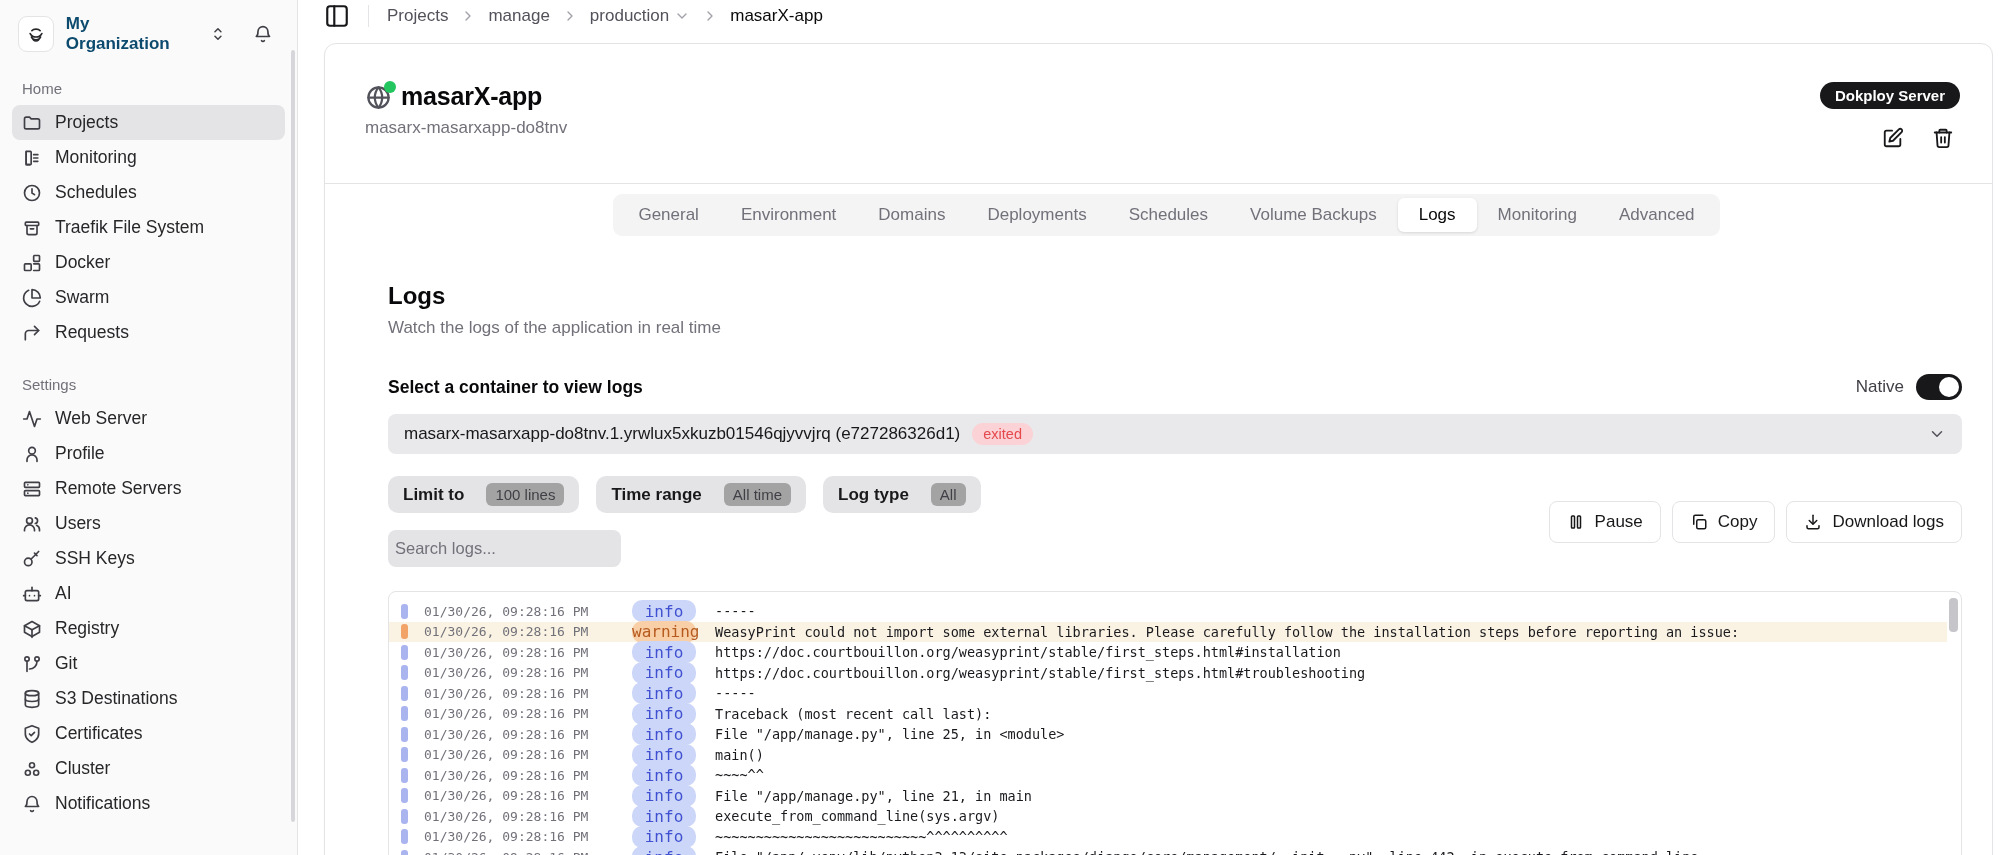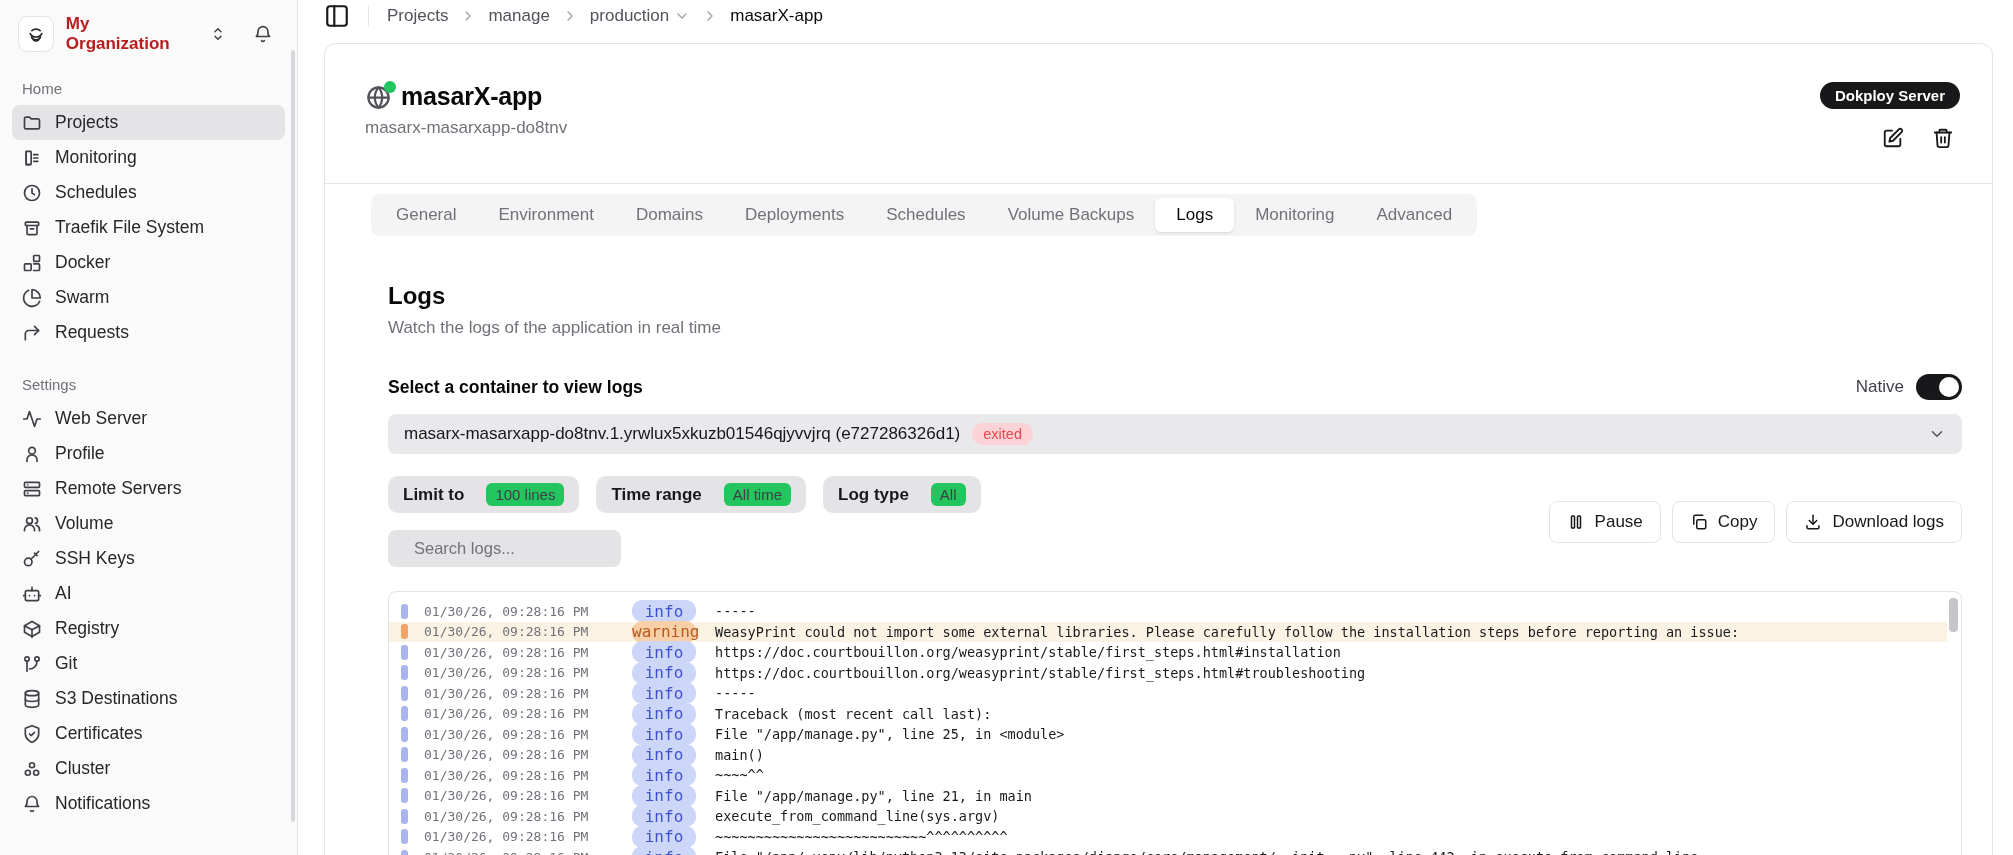--- a/index.html
+++ b/index.html
@@ -7,21 +7,21 @@
     font-family:"Liberation Sans", sans-serif; color:#18181b; }
   .app { display:flex; width:2013px; height:855px; }
 
   
   .sidebar { position:relative; width:298px; flex:0 0 298px; background:#fafafa;
     border-right:1px solid #e4e4e7; padding:8px 10px 0 10px; }
   .org-row { display:flex; align-items:center; gap:12px; padding:6px 8px; }
   .org-logo-box { width:36px; height:36px; border:1px solid #e4e4e7; border-radius:9px;
     background:#fff; display:flex; align-items:center; justify-content:center; }
   .org-logo-box svg { width:20px; height:20px; color:#27272a; }
-  .org-name { font-size:17px; font-weight:600; color:#b91c1c; }
+  .org-name { font-size:17px; font-weight:600; color:#0c4a6e; }
   .org-switch { margin-left:auto; width:18px; height:18px; color:#3f3f46; }
   .bell-btn { width:20px; height:20px; color:#3f3f46; margin-left:14px; margin-right:6px; }
   .org-switch svg, .bell-btn svg { width:100%; height:100%; }
   .nav { padding:4px 2px 0 2px; }
   .nav-label { font-size:15px; color:#71717a; margin:16px 0 8px 10px; }
   .nav-label.second { margin-top:26px; }
   .nav-item { display:flex; align-items:center; gap:13px; padding:7px 10px; border-radius:8px;
     font-size:17.5px; color:#27272a; cursor:pointer; }
   .nav-item.active { background:#e4e4e7; }
   .nav-item .icon { width:20px; height:20px; flex:0 0 20px; color:#3f3f46; }
@@ -54,21 +54,21 @@
   .app-subtitle { font-size:17px; color:#71717a; margin-top:7px; }
   .header-right { display:flex; flex-direction:column; align-items:flex-end; gap:18px; padding-right:2px; }
   .server-badge { background:#18181b; color:#fff; font-size:15px; font-weight:600;
     padding:5px 15px; border-radius:999px; }
   .header-icons { display:flex; gap:28px; padding-right:6px; }
   .icon-btn { width:22px; height:22px; color:#18181b; cursor:pointer; }
   .icon-btn svg { width:100%; height:100%; }
   .card-divider { border:none; border-top:1px solid #e4e4e7; margin-top:34px; }
 
   
-  .tabs-wrap { padding:10px 30px 0 46px; }
+  .tabs-wrap { padding:10px 30px 0 46px;text-align:center; }
   .tabs { display:inline-flex; align-items:center; background:#f4f4f5; border-radius:9px; padding:4px; }
   .tab { font-size:17px; font-weight:500; color:#71717a; padding:7px 21px; border-radius:6px;
     cursor:pointer; white-space:nowrap; }
   .tab.active { background:#fff; color:#09090b; box-shadow:0 1px 3px rgba(0,0,0,.12); }
 
   
   .logs-section { padding:46px 30px 0 63px; }
   .logs-title { font-size:24px; font-weight:700; color:#09090b; }
   .logs-desc { font-size:17px; color:#71717a; margin-top:8px; }
   .container-row { display:flex; align-items:center; justify-content:space-between; margin-top:36px; }
@@ -83,24 +83,24 @@
   .exited-badge { margin-left:12px; background:#fbd2d5; color:#e5484d; font-size:14.5px;
     padding:3px 11px; border-radius:999px; }
   .select-caret { margin-left:auto; width:18px; height:18px; color:#52525b; }
   .select-caret svg { width:100%; height:100%; }
 
   .toolbar { display:flex; justify-content:space-between; align-items:center; margin-top:22px; }
   .filter-row { display:flex; gap:17px; }
   .filter-pill { display:flex; align-items:center; gap:22px; background:#e4e4e7; border-radius:10px;
     height:37px; padding:0 15px; cursor:pointer; }
   .filter-pill .flabel { font-size:17px; font-weight:600; color:#18181b; }
-  .filter-pill .fvalue { background:#22c55e; border-radius:6px; font-size:15px; color:#3f3f46; padding:3px 9px; }
+  .filter-pill .fvalue { background:#a3a3a3; border-radius:6px; font-size:15px; color:#3f3f46; padding:3px 9px; }
   .search-row { margin-top:17px; }
   .search-input { width:233px; height:37px; background:#e4e4e7; border:none; border-radius:8px;
-    padding:0 26px; font-size:16.5px; color:#18181b; font-family:"Liberation Sans",sans-serif; outline:none; }
+    padding:0 7px; font-size:16.5px; color:#18181b; font-family:"Liberation Sans",sans-serif; outline:none; }
   .search-input::placeholder { color:#71717a; }
   .actions { display:flex; gap:11px; }
   .action-btn { display:flex; align-items:center; gap:10px; background:#fff; border:1px solid #e4e4e7;
     border-radius:8px; height:42px; padding:0 17px; font-size:17px; color:#18181b; cursor:pointer; }
   .action-btn .aicon { width:18px; height:18px; }
   .action-btn .aicon svg { width:100%; height:100%; }
 
   
   .log-viewer { position:relative; margin-top:24px; border:1px solid #e4e4e7; border-radius:8px;
     padding:9px 14px 9px 0; overflow:hidden; height:600px; }
@@ -222,21 +222,21 @@
             </svg></span>
           <span>Remote Servers</span>
         </div>
         <div class="nav-item">
           <span class="icon"><svg viewBox="0 0 24 24" fill="none" stroke="currentColor" stroke-width="2" stroke-linecap="round" stroke-linejoin="round">
               <circle cx="9" cy="8" r="3.5"></circle>
               <path d="M3 20v-1a6 6 0 0 1 12 0v1"></path>
               <path d="M16 4.6a3.5 3.5 0 0 1 0 6.8"></path>
               <path d="M21 20v-1a6 6 0 0 0-3.5-5.4"></path>
             </svg></span>
-          <span>Volume</span>
+          <span>Users</span>
         </div>
         <div class="nav-item">
           <span class="icon"><svg viewBox="0 0 24 24" fill="none" stroke="currentColor" stroke-width="2" stroke-linecap="round" stroke-linejoin="round">
               <circle cx="7.5" cy="15.5" r="4.5"></circle>
               <path d="M11 12l9-9"></path>
               <path d="M15 5l3 3"></path>
             </svg></span>
           <span>SSH Keys</span>
         </div>
         <div class="nav-item">

